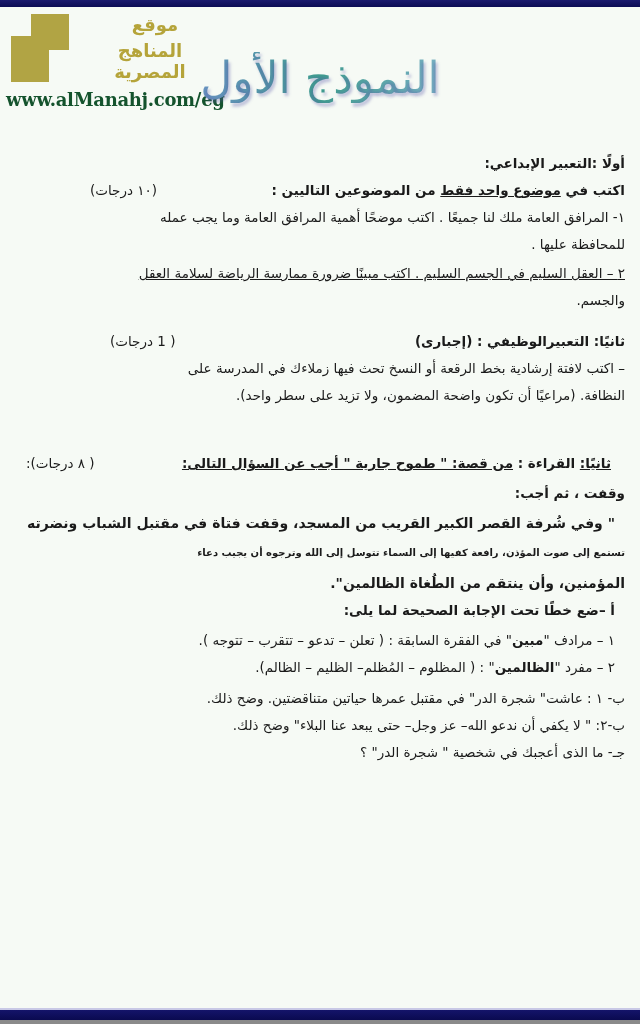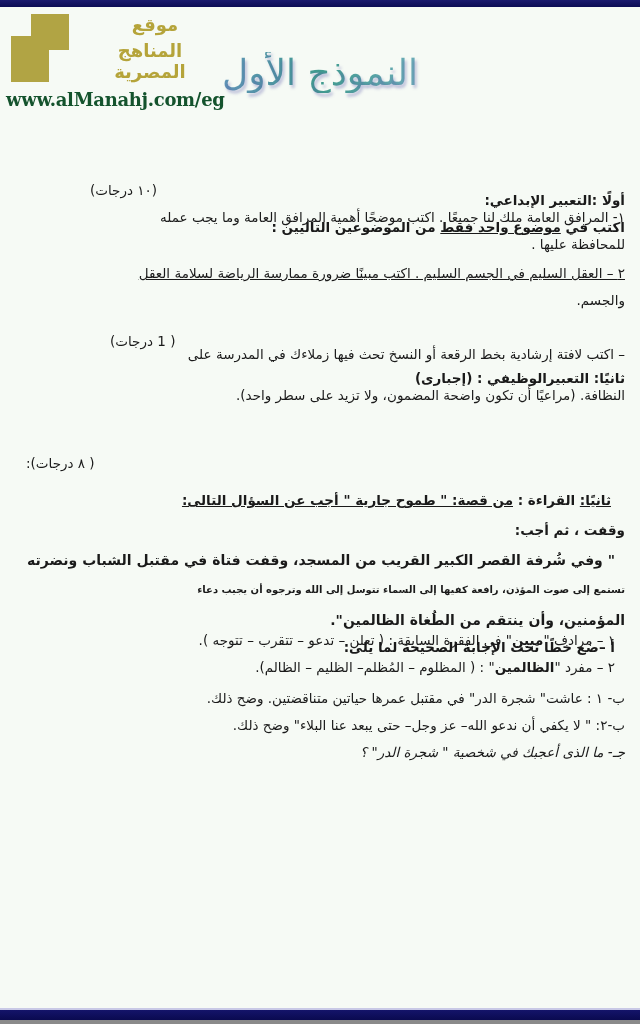--- a/index.html
+++ b/index.html
@@ -30,33 +30,33 @@
     font-family:"DejaVu Sans", sans-serif;
   }
   .logo-word1 { left:90px; top:14px; width:130px; font-size:18px; }
   .logo-word2 { left:80px; top:40px; width:140px; font-size:18px; }
   .logo-url {
     position:absolute; left:6px; top:89px; font-size:18px; font-weight:bold;
     color:#14532d; font-family:"DejaVu Serif", serif; letter-spacing:-0.3px;
   }
   .model-title {
     position:absolute; left:150px; top:52px; width:340px; text-align:center;
-    font-size:36px; font-family:"DejaVu Serif", serif;
+    font-size:44px; font-family:"DejaVu Serif", serif;
     color:#6fa6c8;
     text-shadow: 2px 3px 3px rgba(90,90,170,0.35);
     background:linear-gradient(90deg,#7a8fd6 0%,#3f9c8e 50%,#8fbad8 100%);
     -webkit-background-clip:text; background-clip:text; -webkit-text-fill-color:transparent;
     direction:rtl;
   }
   .doc {
     position:absolute; left:40px; top:150px; width:585px;
     direction:rtl; font-size:13.5px; line-height:26.5px;
   }
   .line { position:absolute; right:0; white-space:nowrap; }
-  .bold { font-weight:bold;margin-top:37px; }
+  .bold { font-weight:bold; }
   .u { text-decoration:underline; }
   .marks { position:absolute; white-space:nowrap; font-weight:normal; }
   .page-num {
     position:absolute; left:300px; top:1004px; width:40px; text-align:center;
     font-size:14px; color:#333;
   }
 </style>
 </head>
 <body>
 
@@ -79,39 +79,39 @@
     <span>من الموضوعين التاليين :</span>
   </div>
   <div class="marks" style="top:27px; left:50px;">(١٠ درجات)</div>
   <div class="line" style="top:54px; right:0;">١- المرافق العامة ملك لنا جميعًا . اكتب موضحًا أهمية المرافق العامة وما يجب عمله</div>
   <div class="line" style="top:81px; right:0;">للمحافظة عليها .</div>
   <div class="line" style="top:110px; right:0;text-decoration:underline;">٢ – العقل السليم في الجسم السليم . اكتب مبينًا ضرورة ممارسة الرياضة لسلامة العقل</div>
   <div class="line" style="top:137px; right:0;">والجسم.</div>
 
   <div class="line bold" style="top:178px;">ثانيًا: التعبيرالوظيفي : (إجبارى)</div>
   <div class="marks" style="top:178px; left:70px;">( 1 درجات)</div>
-  <div class="line" style="top:191px;">– اكتب لافتة إرشادية بخط الرقعة أو النسخ تحث فيها زملاءك في المدرسة على</div>
+  <div class="line" style="top:205px;">– اكتب لافتة إرشادية بخط الرقعة أو النسخ تحث فيها زملاءك في المدرسة على</div>
   <div class="line" style="top:232px;">النظافة.  (مراعيًا أن تكون واضحة المضمون، ولا تزيد على سطر واحد).</div>
 
   <div class="line bold" style="top:300px; right:14px;">
     <span class="u">ثانيًا:</span><span> القراءة : </span><span class="u">من قصة: " طموح جارية " أجب عن السؤال التالى:</span>
   </div>
   <div class="marks" style="top:300px; left:-14px;">( ٨ درجات):</div>
   <div class="line bold" style="top:330px;">وقفت ، ثم أجب:</div>
   <div class="line bold" style="top:360px; right:10px; font-size:14px;">" وفي شُرفة القصر الكبير القريب من المسجد، وقفت فتاة في مقتبل الشباب ونضرته</div>
   <div class="line bold" style="top:390px; font-size:10px;">تستمع إلى صوت المؤذن، رافعة  كفيها إلى السماء تتوسل إلى الله وترجوه أن يجيب دعاء</div>
   <div class="line bold" style="top:420px; font-size:14px;">المؤمنين، وأن ينتقم من الطُغاة الظالمين".</div>
   <div class="line bold" style="top:447px; right:10px;">أ –ضع خطًا تحت الإجابة الصحيحة لما يلى:</div>
   <div class="line" style="top:477px; right:10px;">
     <span>١ – مرادف "</span><span class="bold">مبين</span><span>" في الفقرة السابقة : ( تعلن – تدعو – تتقرب –  تتوجه  ).</span>
   </div>
   <div class="line" style="top:504px; right:10px;">
     <span>٢ –  مفرد "</span><span class="bold">الظالمين</span><span>" : ( المظلوم – المُظلم– الظليم – الظالم).</span>
   </div>
   <div class="line" style="top:535px; right:0px;">ب- ١ : عاشت" شجرة الدر" في مقتبل عمرها حياتين متناقضتين. وضح ذلك.</div>
   <div class="line" style="top:562px; right:0px;">ب-٢: " لا يكفي أن ندعو الله– عز وجل– حتى يبعد عنا البلاء" وضح ذلك.</div>
-  <div class="line" style="top:589px; right:0px;font-style:italic;">جـ-  ما الذى أعجبك في شخصية " شجرة الدر" ؟</div>
+  <div class="line" style="top:589px; right:0px;">جـ-  ما الذى أعجبك في شخصية " شجرة الدر" ؟</div>
 </div>
 
 <div class="page-num">٧١</div>
 
 <div class="bottom-bar"></div>
 <div class="bottom-bar-edge"></div>
 
 </body></html>

